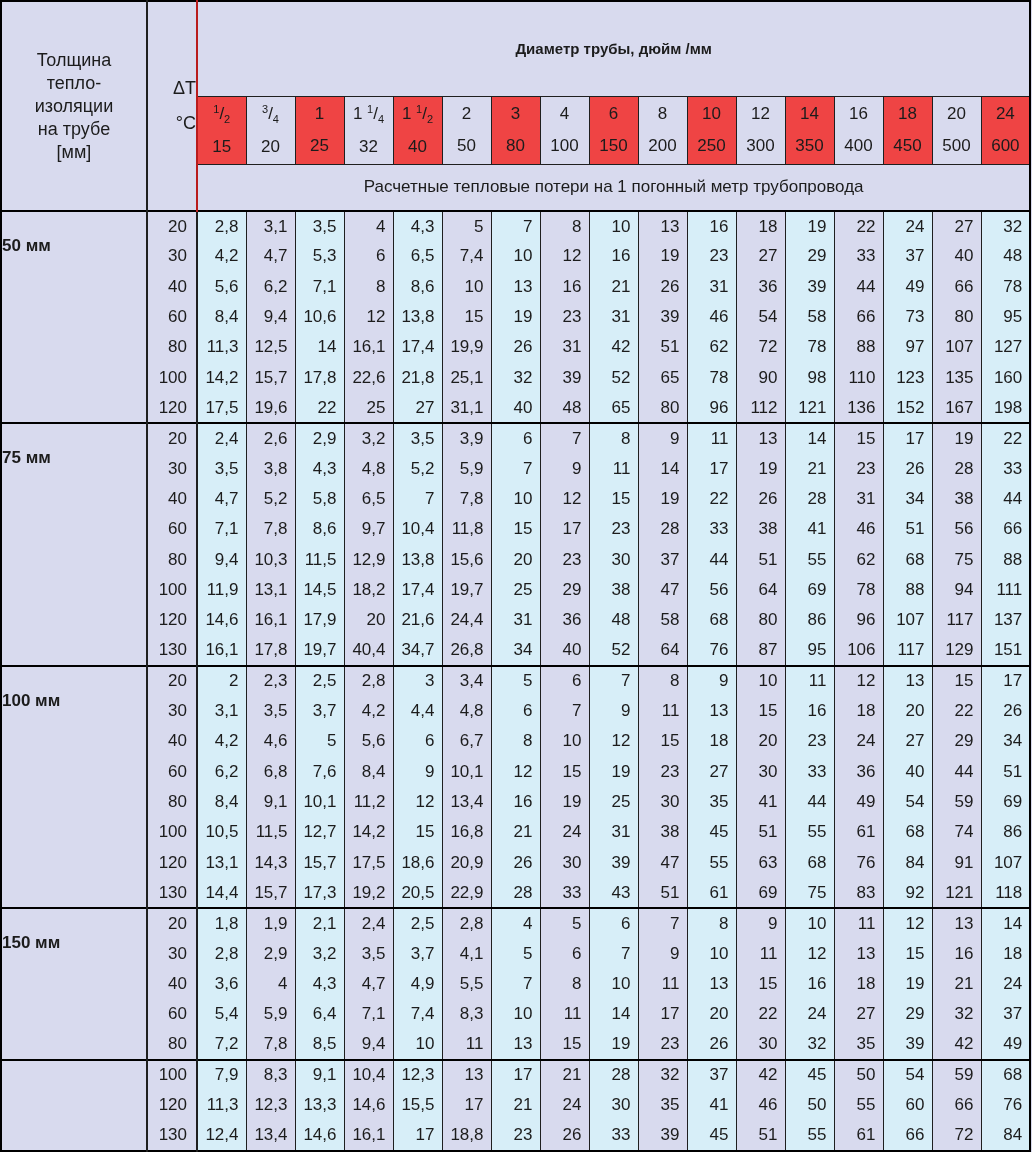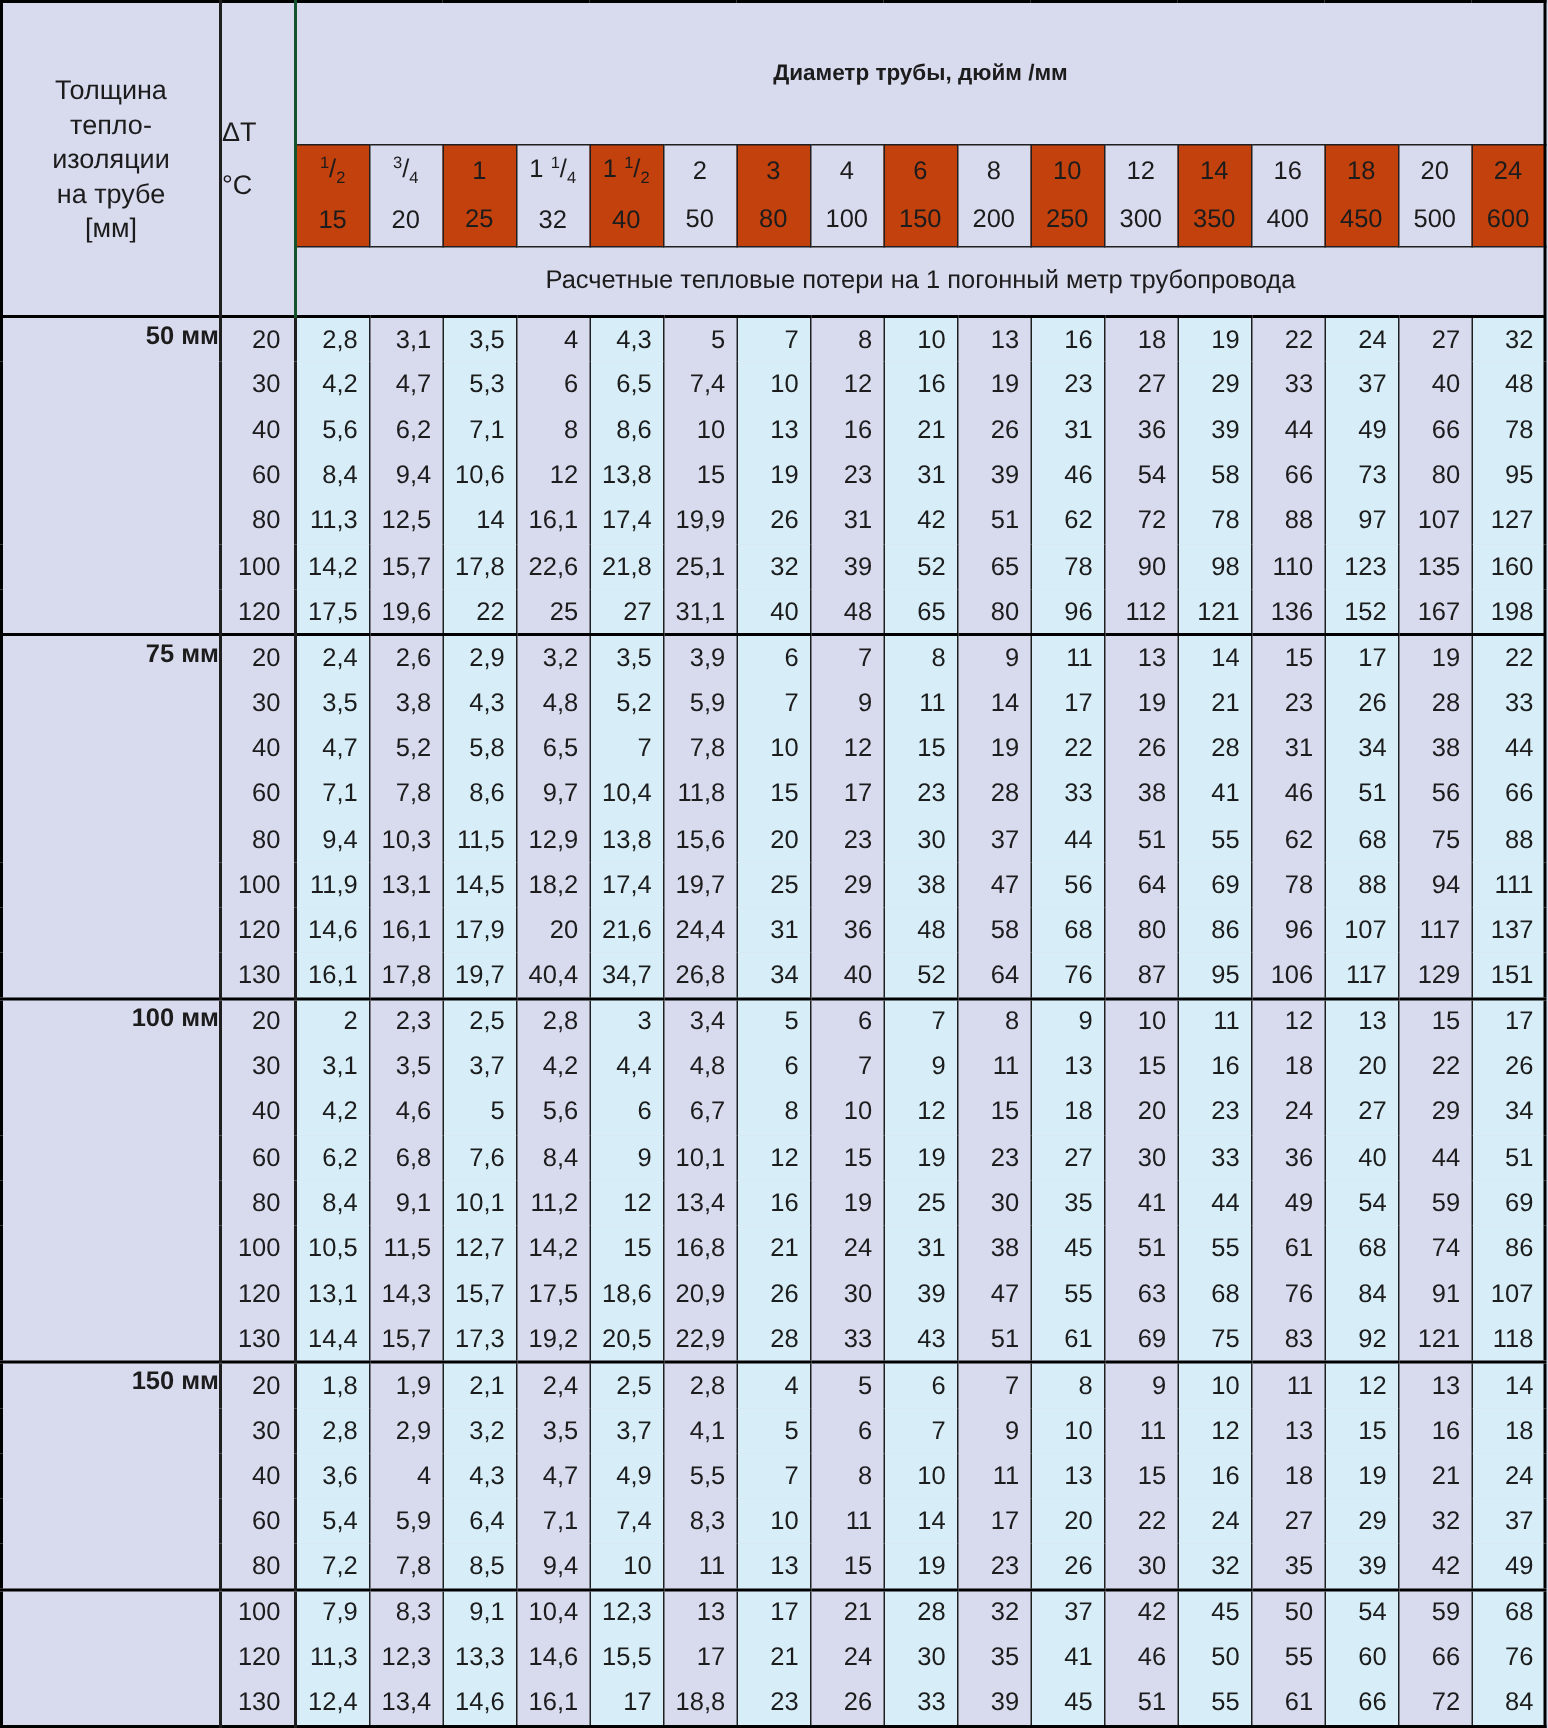--- a/index.html
+++ b/index.html
@@ -24,22 +24,22 @@
   th,td{padding:0;font-weight:normal;}
 
   
   .corner-cell{
     border-right:2px solid #1f1f1f;
     text-align:center;vertical-align:middle;
     font-size:18px;line-height:23px;
     white-space:pre-line;
   }
   .dt-head{
-    border-left:2px solid #1f1f1f;border-right:2px solid #14532d;
-    text-align:left;vertical-align:middle;font-size:18px;
+    border-left:2px solid #1f1f1f;border-right:2px solid #b91c1c;
+    text-align:right;vertical-align:middle;font-size:18px;
   }
   .dt-head .dtw{margin-bottom:14px;}
   .title-row{height:95px;}
   .title-cell{
     text-align:center;vertical-align:middle;
     font-size:15px;font-weight:bold;
   }
   .sizes-row{height:68px;}
   th.size-cell{
     border:1px solid #1f1f1f;
@@ -51,36 +51,36 @@
   .fr-d{font-size:11px;vertical-align:-4px;}
   .subtitle-row{height:47px;}
   .subtitle-cell{
     text-align:center;vertical-align:middle;font-size:17px;
     border-top:1px solid #1f1f1f;
     margin-left:40px;
   }
 
   
   td.group-label{
-    text-align:right;vertical-align:top;
-    padding-top:2px;font-size:17px;font-weight:bold;
+    text-align:left;vertical-align:top;
+    padding-top:24px;font-size:17px;font-weight:bold;
     border-right:2px solid #1f1f1f;
   }
   td.dt{
     border-left:2px solid #1f1f1f;border-right:2px solid #1f1f1f;
     text-align:right;padding-right:9px;
     font-size:17px;vertical-align:middle;
   }
   td.val{
     border-left:1px solid #1f1f1f;
     text-align:right;padding-right:7px;
     font-size:17px;vertical-align:middle;
   }
   td.val.cyan{background:#d7eef8;}
-  th.size-cell.cyan{background:#c2410c;}
+  th.size-cell.cyan{background:#ef4444;}
   tr.section-start td{border-top:2px solid #000;}
   tbody tr{height:30px;}
 </style>
 </head>
 <body>
 
 <table class="main">
   <colgroup id="cols">
       <col class="c-label">
       <col class="c-dt">

